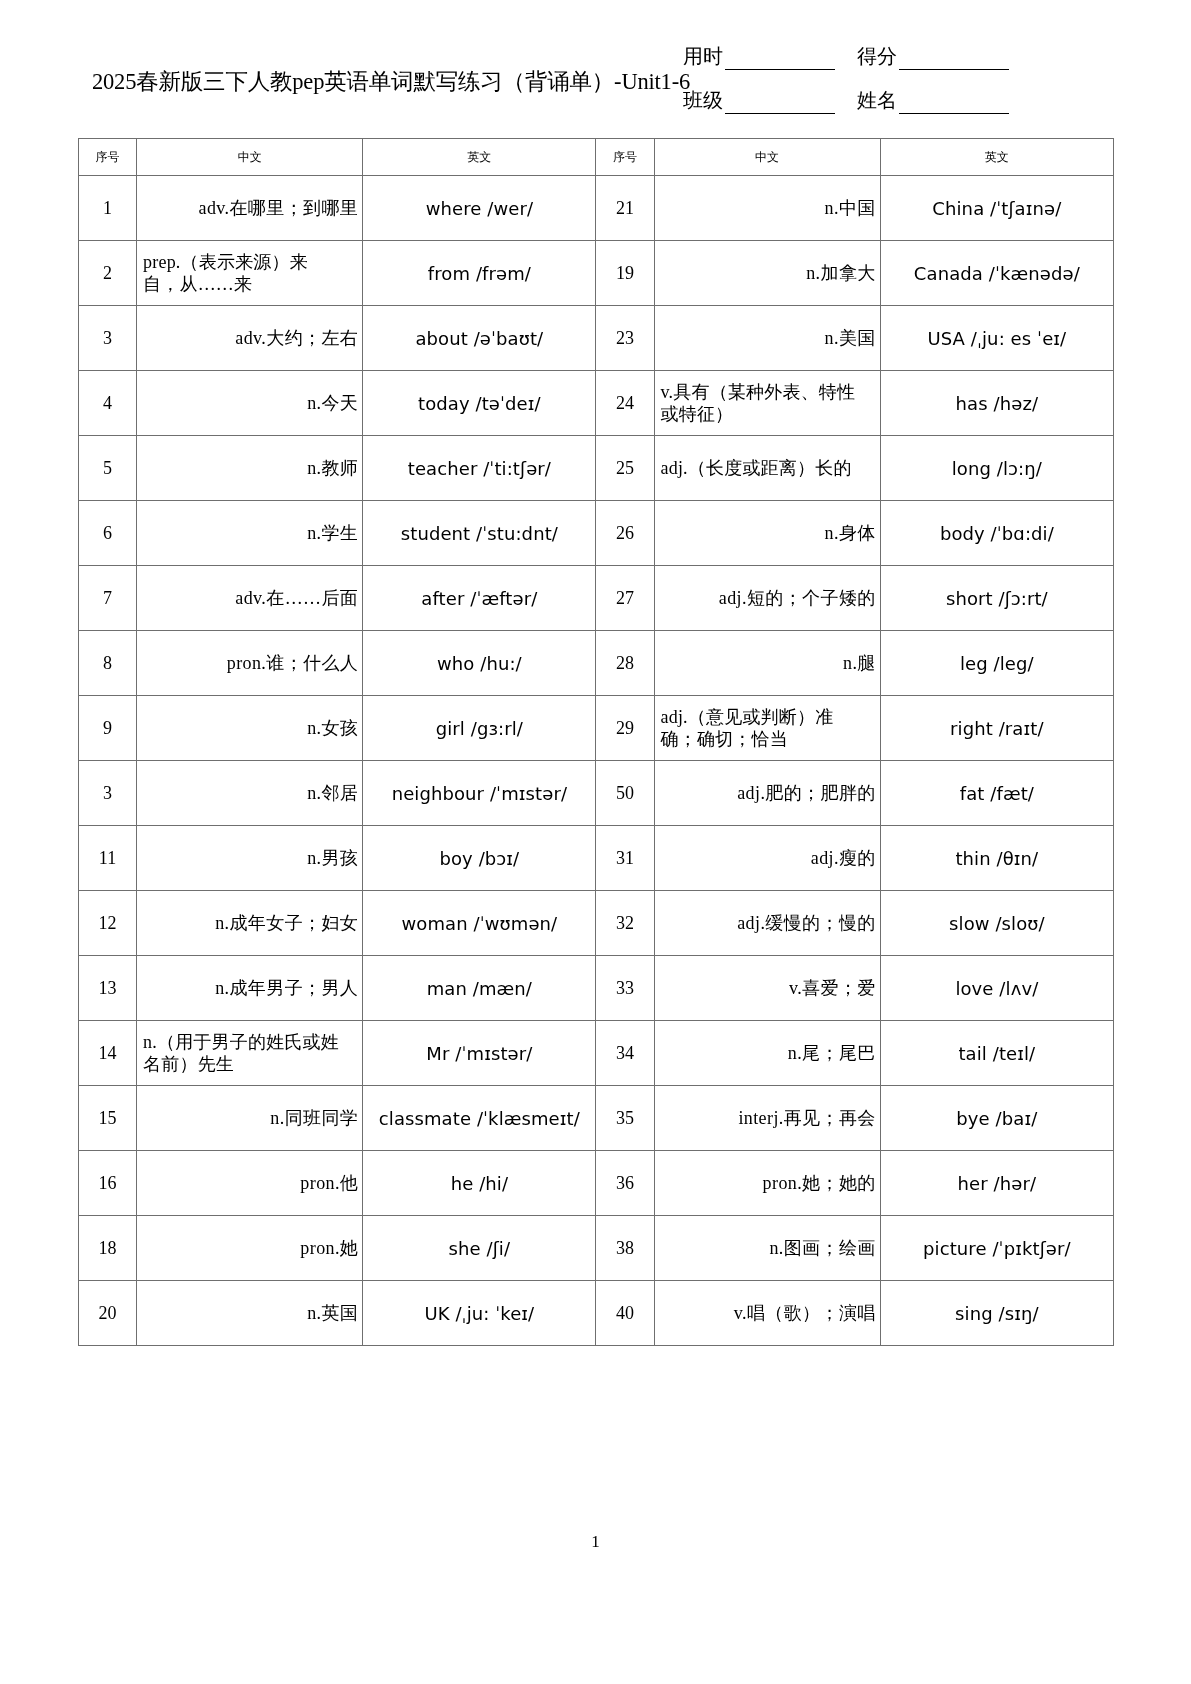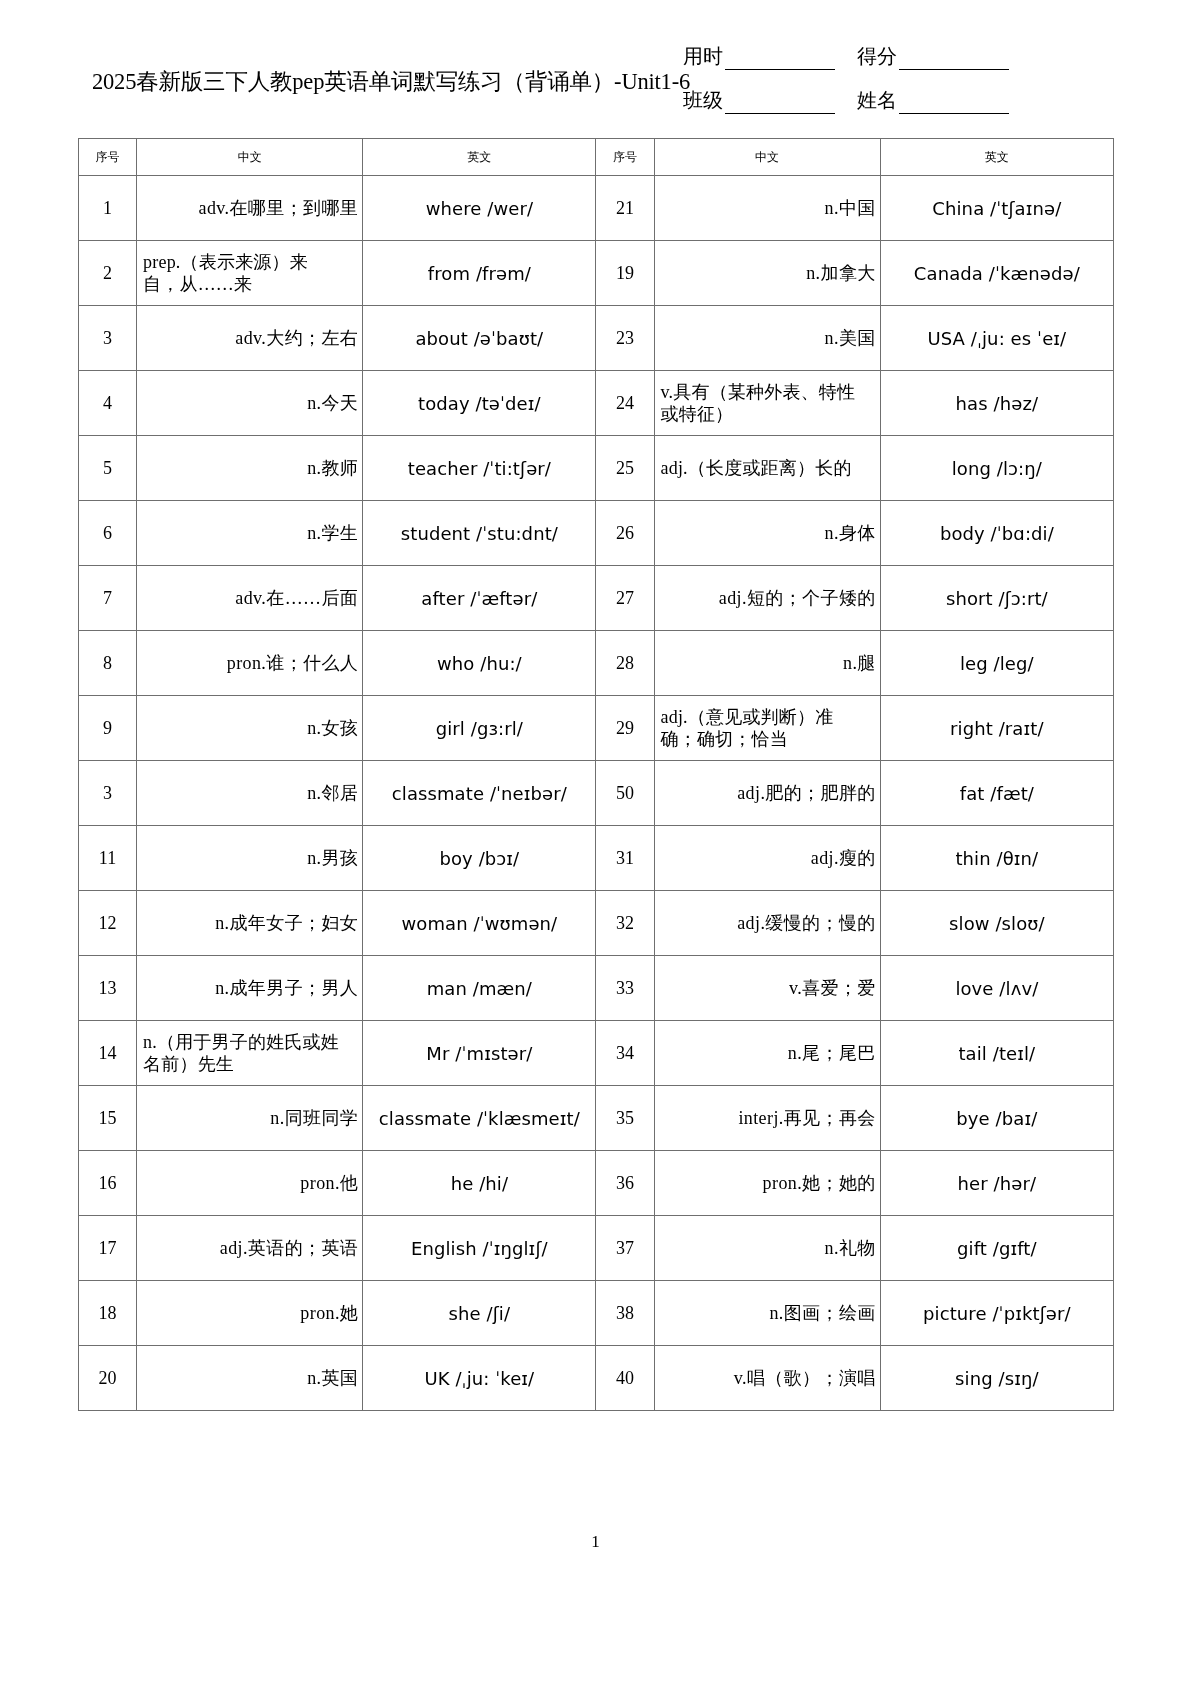--- a/index.html
+++ b/index.html
@@ -257,21 +257,21 @@
           <td class="cell-no">9</td>
           <td class="cell-cn">n.女孩</td>
           <td class="cell-en">girl /gɜ:rl/</td>
           <td class="cell-no">29</td>
           <td class="cell-cn wrap">adj.（意见或判断）准确；确切；恰当</td>
           <td class="cell-en">right /raɪt/</td>
         </tr>
         <tr>
           <td class="cell-no">3</td>
           <td class="cell-cn">n.邻居</td>
-          <td class="cell-en">classmate /ˈneɪbər/</td>
+          <td class="cell-en">neighbour /ˈmɪstər/</td>
           <td class="cell-no">50</td>
           <td class="cell-cn">adj.肥的；肥胖的</td>
           <td class="cell-en">fat /fæt/</td>
         </tr>
         <tr>
           <td class="cell-no">11</td>
           <td class="cell-cn">n.男孩</td>
           <td class="cell-en">boy /bɔɪ/</td>
           <td class="cell-no">31</td>
           <td class="cell-cn">adj.瘦的</td>
@@ -311,28 +311,20 @@
         </tr>
         <tr>
           <td class="cell-no">16</td>
           <td class="cell-cn">pron.他</td>
           <td class="cell-en">he /hi/</td>
           <td class="cell-no">36</td>
           <td class="cell-cn">pron.她；她的</td>
           <td class="cell-en">her /hər/</td>
         </tr>
         <tr>
-          <td class="cell-no">17</td>
-          <td class="cell-cn">adj.英语的；英语</td>
-          <td class="cell-en">English /ˈɪŋglɪʃ/</td>
-          <td class="cell-no">37</td>
-          <td class="cell-cn">n.礼物</td>
-          <td class="cell-en">gift /gɪft/</td>
-        </tr>
-        <tr>
           <td class="cell-no">18</td>
           <td class="cell-cn">pron.她</td>
           <td class="cell-en">she /ʃi/</td>
           <td class="cell-no">38</td>
           <td class="cell-cn">n.图画；绘画</td>
           <td class="cell-en">picture /ˈpɪktʃər/</td>
         </tr>
         <tr>
           <td class="cell-no">20</td>
           <td class="cell-cn">n.英国</td>

